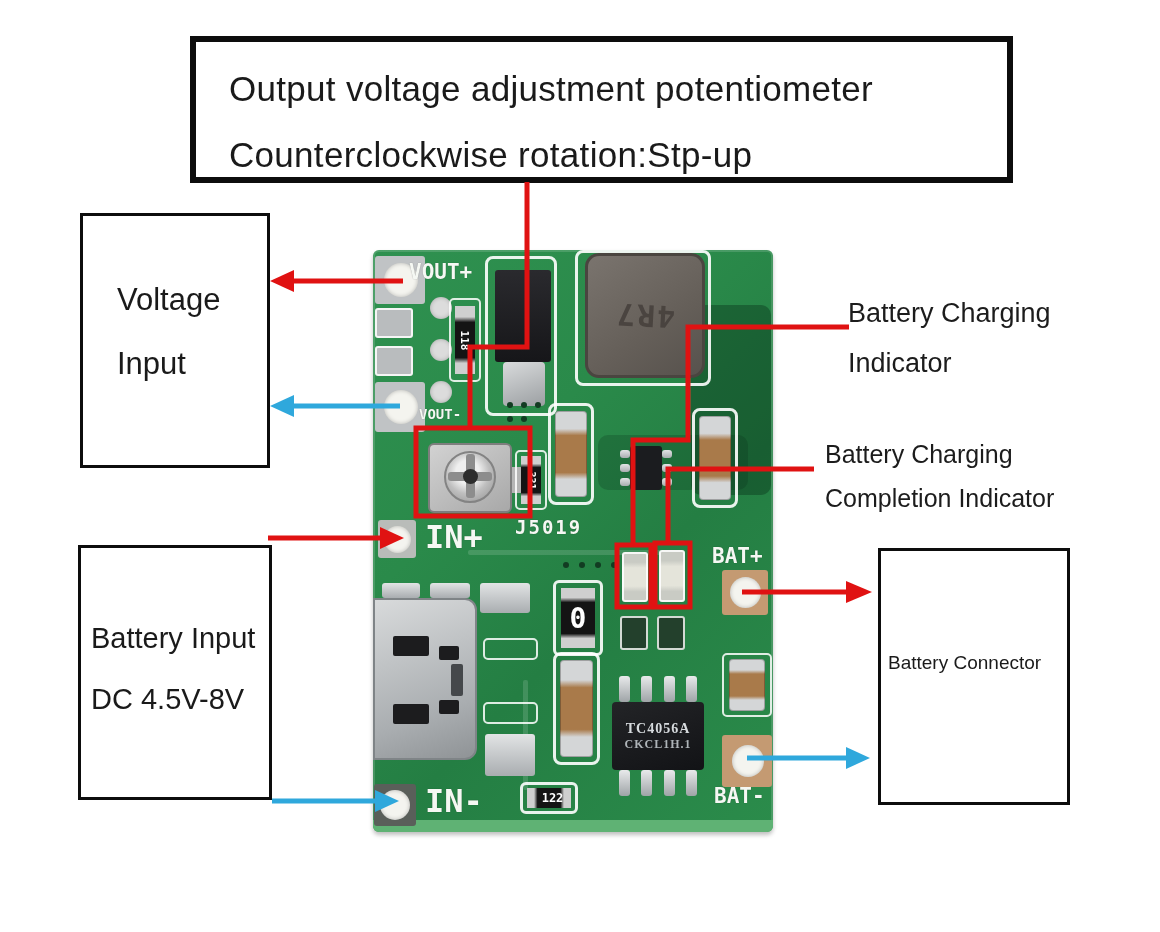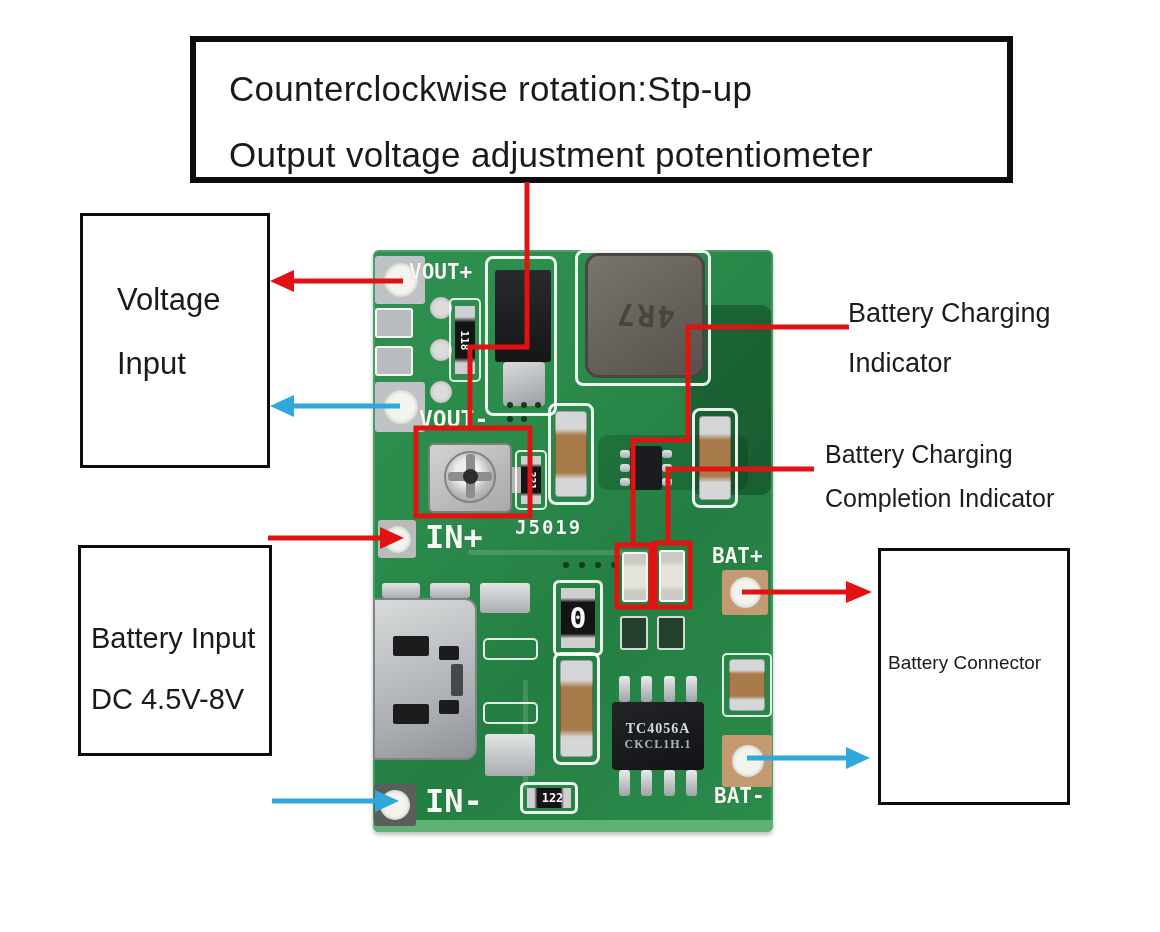--- a/index.html
+++ b/index.html
@@ -7,21 +7,21 @@
           font-family:"Liberation Sans",sans-serif;overflow:hidden;}
   
   .abox{position:absolute;background:#fff;border:3px solid #0d0d0d;box-sizing:border-box;color:#1a1a1a;}
   .abox .ln{white-space:nowrap;}
   .top-note{left:190px;top:36px;width:823px;height:147px;border-width:6px;}
   .top-note .ln{font-size:35px;letter-spacing:.3px;line-height:66px;padding-left:33px;}
   .top-note .ln:first-child{padding-top:14px;}
   .box-vout{left:80px;top:213px;width:190px;height:255px;}
   .box-vout .ln{font-size:31px;line-height:64px;padding-left:34px;}
   .box-vout .ln:first-child{padding-top:52px;}
-  .box-bin{left:78px;top:545px;width:194px;height:211px;}
+  .box-bin{left:78px;top:545px;width:194px;height:255px;}
   .box-bin .ln{font-size:29px;line-height:61px;padding-left:10px;}
   .box-bin .ln:first-child{padding-top:60px;}
   .box-bconn{left:878px;top:548px;width:192px;height:257px;}
   .box-bconn .ln{font-size:19px;line-height:33px;padding-left:7px;}
   .box-bconn .ln:first-child{padding-top:95px;}
   
   .callout{position:absolute;color:#1c1c1c;}
   .callout .ln{white-space:nowrap;}
   .co-charging{left:848px;top:288px;font-size:27px;line-height:50px;}
   .co-completion{left:825px;top:432px;font-size:25px;line-height:44px;}
@@ -107,21 +107,21 @@
     <div class="padcirc" style="left:11px;top:13px;width:34px;height:34px;"></div>
     <div class="smallpad" style="left:2px;top:58px;width:38px;height:30px;"></div>
     <div class="smallpad" style="left:2px;top:96px;width:38px;height:30px;"></div>
     <div class="padsq" style="left:2px;top:132px;width:50px;height:50px;background:#c0c3c5;"></div>
     <div class="padcirc" style="left:11px;top:140px;width:34px;height:34px;"></div>
     <div class="padcirc" style="left:57px;top:47px;width:22px;height:22px;background:#dcdcdc;"></div>
     <div class="padcirc" style="left:57px;top:89px;width:22px;height:22px;background:#dcdcdc;"></div>
     <div class="padcirc" style="left:57px;top:131px;width:22px;height:22px;background:#dcdcdc;"></div>
 
     <div class="silk" style="left:36px;top:10px;font-size:21px;">VOUT+</div>
-    <div class="silk" style="left:46px;top:156px;font-size:23px;">VOUT-</div>
+    <div class="silk" style="left:46px;top:156px;font-size:14px;">VOUT-</div>
     <div class="silk" style="left:52px;top:268px;font-size:32px;">IN+</div>
     <div class="silk" style="left:142px;top:266px;font-size:19px;letter-spacing:2px;">J5019</div>
     <div class="silk" style="left:339px;top:294px;font-size:21px;">BAT+</div>
     <div class="silk" style="left:341px;top:534px;font-size:21px;">BAT-</div>
     <div class="silk" style="left:52px;top:532px;font-size:32px;">IN-</div>
 
     <div class="outline" style="left:112px;top:6px;width:72px;height:160px;"></div>
     <div class="diode-body"></div>
     <div class="diode-tab"></div>
 
@@ -221,22 +221,22 @@
     <div class="padsq" style="left:1px;top:534px;width:42px;height:42px;background:#5a5f5a;"></div>
     <div class="padcirc" style="left:7px;top:540px;width:30px;height:30px;"></div>
 
     <div class="rchip" style="left:147px;top:532px;width:58px;height:32px;"></div>
     <div class="rbodyh" style="left:154px;top:538px;width:44px;height:20px;font-size:12px;">
       <span style="position:static;">122</span>
       </div>
   </div>
 
   <div class="abox top-note">
+    <div class="ln">Output voltage adjustment potentiometer</div>
     <div class="ln">Counterclockwise rotation:Stp-up</div>
-    <div class="ln">Output voltage adjustment potentiometer</div>
   </div>
 
   <div class="abox box-vout">
     <div class="ln">Voltage</div>
     <div class="ln">Input</div>
   </div>
 
   <div class="abox box-bin">
     <div class="ln">Battery Input</div>
     <div class="ln">DC 4.5V-8V</div>

